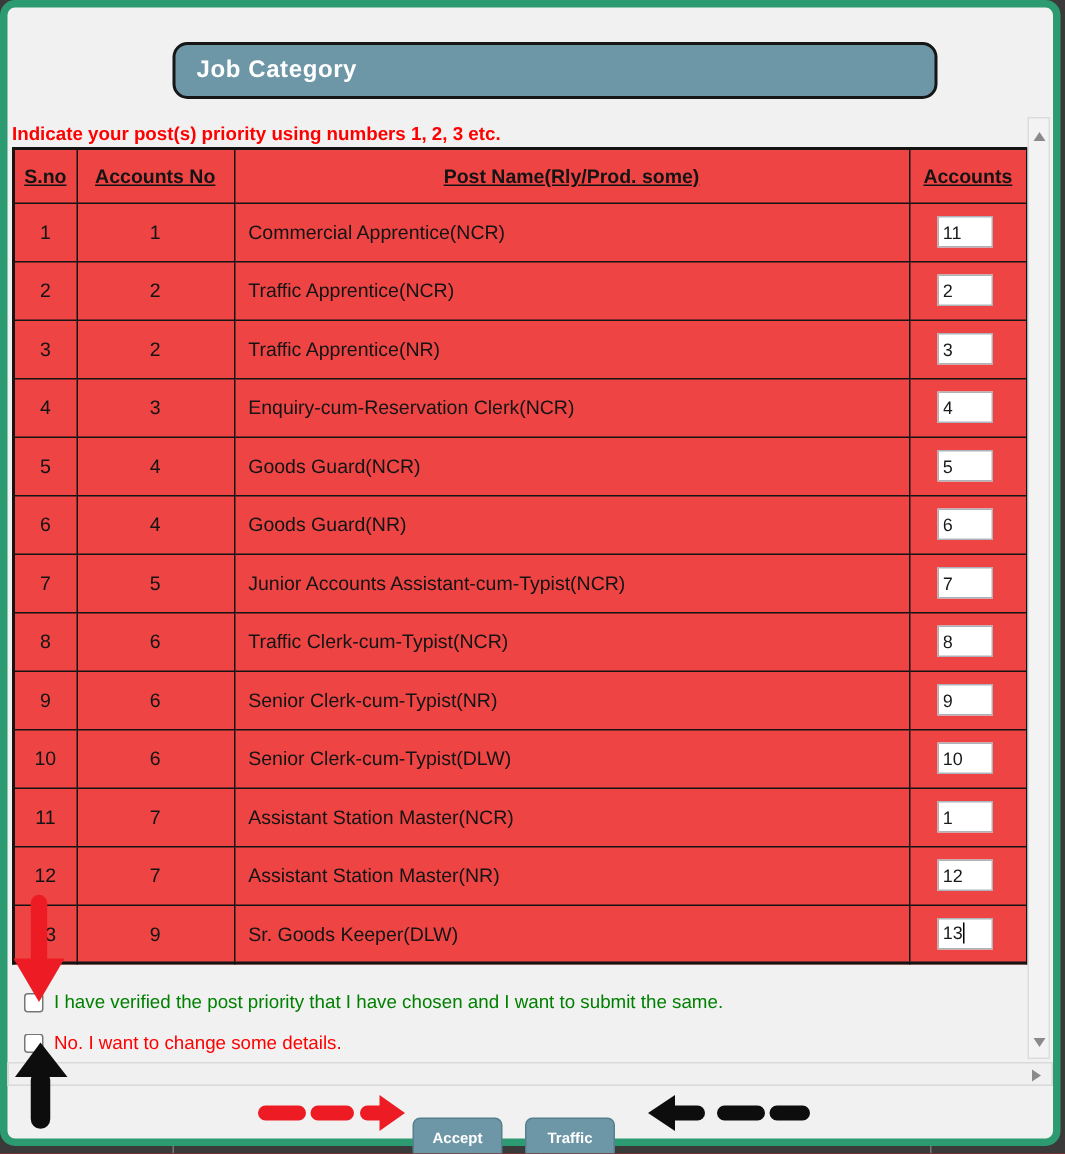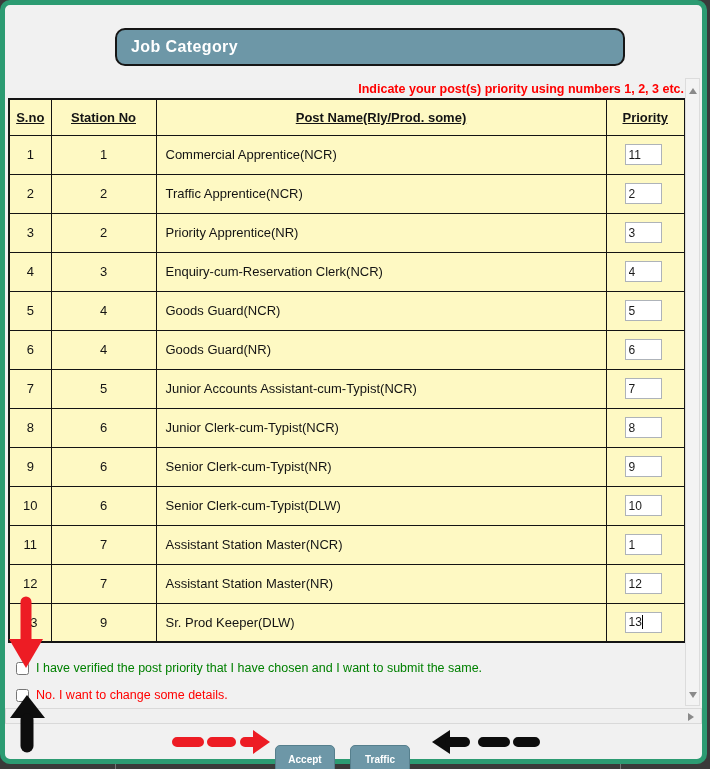--- a/index.html
+++ b/index.html
@@ -14,27 +14,27 @@
     position:absolute; left:0; top:0; width:707px; height:764px;
     background:#f1f1f1; border:5px solid var(--teal); border-radius:10px;
   }
   .title-bar{
     position:absolute; left:110px; top:23px; width:510px; height:38px;
     background:var(--steel); border:2px solid #161616; border-radius:10px;
     display:flex; align-items:center; padding-left:14px;
     color:#fff; font-size:16px; font-weight:bold; letter-spacing:.4px;
   }
   .instruction{
-    position:absolute; left:3px; top:77px; width:676px; text-align:right;
+    position:absolute; left:3px; top:77px; width:676px; text-align:left;
     color:var(--txt-red); font-size:12.5px; font-weight:bold;
   }
   table.post-table{
     position:absolute; left:3px; top:93px; width:676px;
     border-collapse:collapse; table-layout:fixed;
-    border:2px solid var(--ink); background:#fef9c3;
+    border:2px solid var(--ink); background:#ef4444;
     font-size:13px; color:var(--ink);
   }
   .post-table th, .post-table td{border:1px solid var(--ink);}
   .post-table th{height:36px; font-weight:bold; text-decoration:underline; text-align:center;}
   .post-table td{height:39px;}
   .c-sno,.c-cat{text-align:center;}
   .c-post{text-align:left; padding-left:9px;margin-top:24px;}
   .c-pri{vertical-align:middle;}
   .input-wrap{position:relative; display:block; margin-left:18px; width:37px; height:21px;}
   .pri-input{
@@ -96,23 +96,23 @@
     <table class="post-table">
       <colgroup>
           <col style="width:42px">
           <col style="width:105px">
           <col style="width:450px">
           <col style="width:79px">
         </colgroup>
       <thead>
         <tr>
           <th>S.no</th>
-          <th>Station No</th>
+          <th>Accounts No</th>
           <th>Post Name(Rly/Prod. some)</th>
-          <th>Priority</th>
+          <th>Accounts</th>
         </tr>
       </thead>
       <tbody id="rows">
       <tr>
         <td class="c-sno">1</td>
         <td class="c-cat">1</td>
         <td class="c-post">Commercial Apprentice(NCR)</td>
         <td class="c-pri">
           <span class="input-wrap">
             <input class="pri-input" type="text" value="11" style="">
@@ -129,21 +129,21 @@
           <span class="input-wrap">
             <input class="pri-input" type="text" value="2" style="">
             
           </span>
         </td>
       </tr>
 
       <tr>
         <td class="c-sno">3</td>
         <td class="c-cat">2</td>
-        <td class="c-post">Priority Apprentice(NR)</td>
+        <td class="c-post">Traffic Apprentice(NR)</td>
         <td class="c-pri">
           <span class="input-wrap">
             <input class="pri-input" type="text" value="3" style="">
             
           </span>
         </td>
       </tr>
 
       <tr>
         <td class="c-sno">4</td>
@@ -189,21 +189,21 @@
           <span class="input-wrap">
             <input class="pri-input" type="text" value="7" style="">
             
           </span>
         </td>
       </tr>
 
       <tr>
         <td class="c-sno">8</td>
         <td class="c-cat">6</td>
-        <td class="c-post">Junior Clerk-cum-Typist(NCR)</td>
+        <td class="c-post">Traffic Clerk-cum-Typist(NCR)</td>
         <td class="c-pri">
           <span class="input-wrap">
             <input class="pri-input" type="text" value="8" style="">
             
           </span>
         </td>
       </tr>
 
       <tr>
         <td class="c-sno">9</td>
@@ -249,21 +249,21 @@
           <span class="input-wrap">
             <input class="pri-input" type="text" value="12" style="">
             
           </span>
         </td>
       </tr>
 
       <tr>
         <td class="c-sno">13</td>
         <td class="c-cat">9</td>
-        <td class="c-post">Sr. Prod Keeper(DLW)</td>
+        <td class="c-post">Sr. Goods Keeper(DLW)</td>
         <td class="c-pri">
           <span class="input-wrap">
             <input class="pri-input" type="text" value="13" style="">
             <span class="caret"></span>
           </span>
         </td>
       </tr>
     </tbody>
     </table>
 

